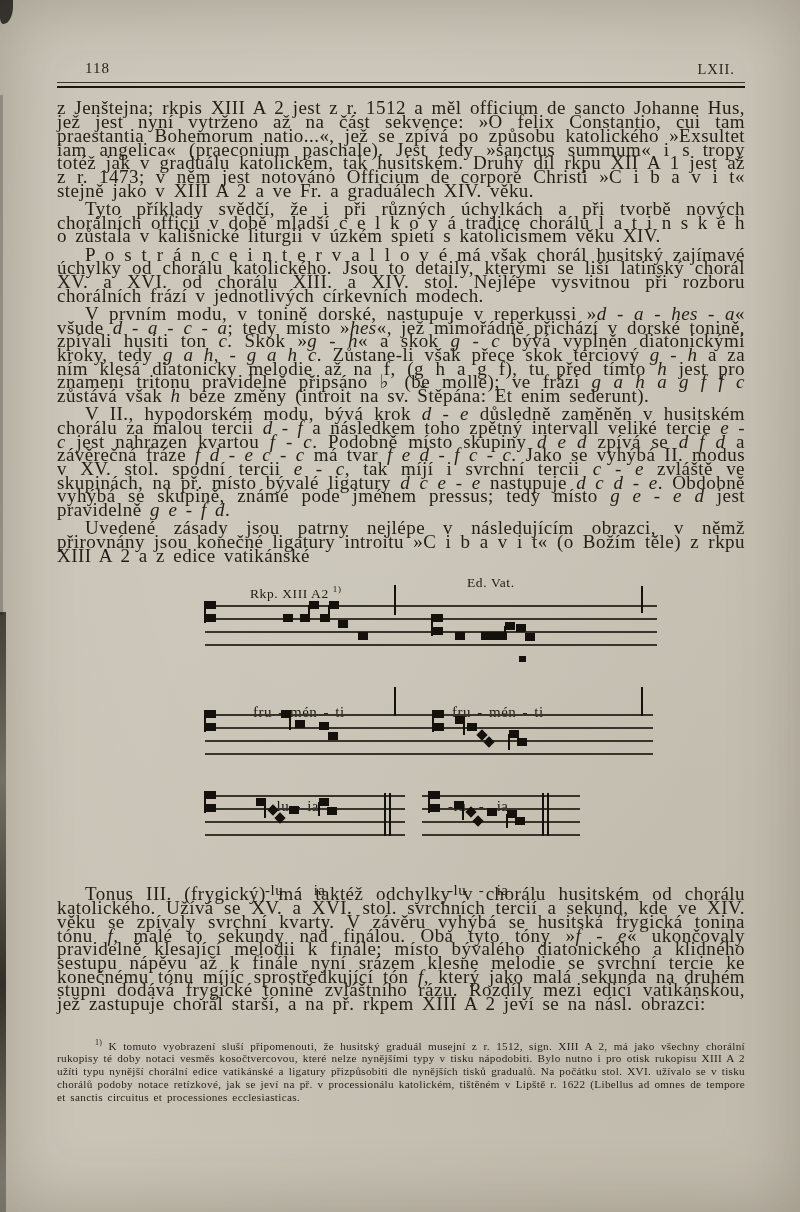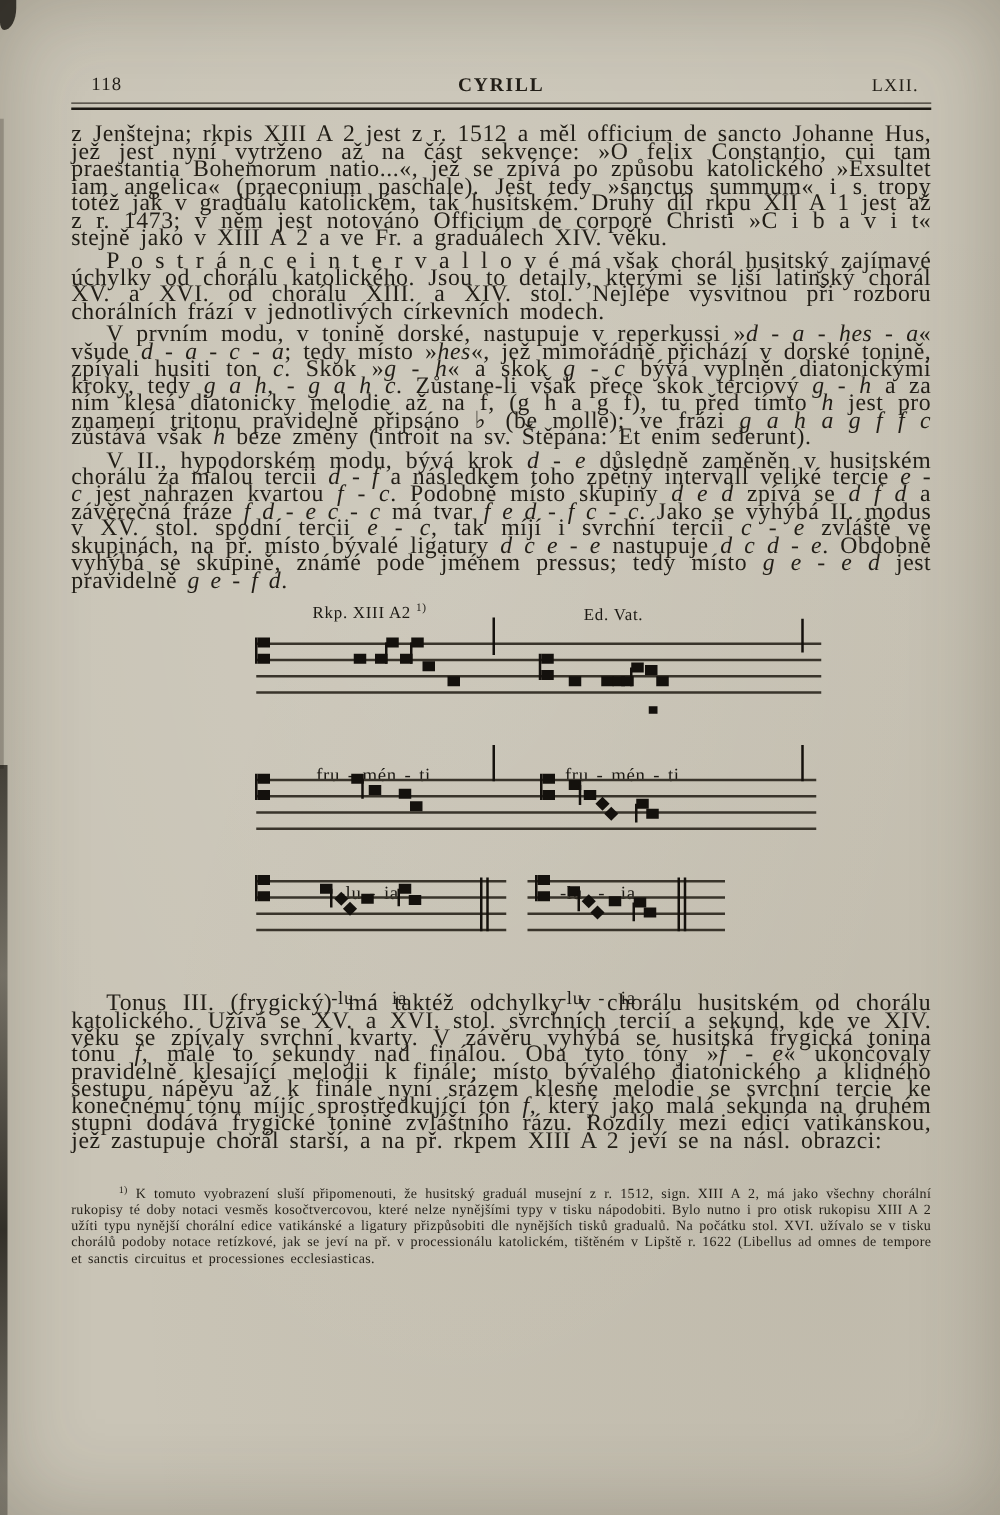--- a/index.html
+++ b/index.html
@@ -9,21 +9,21 @@
       radial-gradient(ellipse at 45% 35%, rgba(255,255,255,.10), transparent 65%),
       radial-gradient(ellipse at 85% 85%, rgba(90,78,55,.08), transparent 60%),
       #c9c4b6;
     box-shadow: inset 0 0 70px rgba(55,46,30,.28);
     font-family:"Liberation Serif","DejaVu Serif",serif;
     color:#221e17;
   }
   .content{position:absolute;left:57px;top:0;width:688px;}
   
   .hdr{position:relative;margin-top:60px;height:21px;}
-  .hdr .pn{position:absolute;left:16px;top:0;font-size:15px;letter-spacing:1px;}
+  .hdr .pn{position:absolute;left:28px;top:0;font-size:15px;letter-spacing:1px;}
   .hdr .jt{position:absolute;left:0;right:0;top:0;text-align:center;font-weight:bold;font-size:15.5px;letter-spacing:1.5px;}
   .hdr .vol{position:absolute;right:10px;top:1px;font-size:14.5px;letter-spacing:1px;}
   .rule-thin{height:1.2px;background:#211d16;margin-top:1px;opacity:.85;}
   .rule-main{height:2.8px;background:#1b1813;margin-top:2.5px;}
   
   .paras{margin-top:13px;}
   .para{
     margin:4.5px 0 0 0;text-align:justify;
     font-size:19px;line-height:13.7px;
     letter-spacing:.45px;word-spacing:3.2px;
@@ -51,35 +51,36 @@
   .edge-streak-high{position:absolute;left:0;top:95px;width:2.5px;height:520px;background:rgba(18,15,10,.22);}
 </style>
 </head>
 <body>
 
 <div class="page">
   <div class="content">
 
     <div class="hdr">
       <span class="pn">118</span>
-      <span class="jt">CYRILL</span>
       <span class="vol">LXII.</span>
     </div>
     <div class="rule-thin"></div>
     <div class="rule-main"></div>
 
     <div class="paras" id="paras-top">
         <p class="para"><span>z Jenštejna; rkpis XIII A 2 jest z r. 1512 a měl officium de sancto Johanne Hus, jež jest nyní vytrženo až na část sekvence: »O felix Constantio, cui tam praestantia Bohemorum natio...«, jež se zpívá po způsobu katolického »Exsultet iam angelica« (praeconium paschale). Jest tedy »sanctus summum« i s tropy totéž jak v graduálu katolickém, tak husitském. Druhý díl rkpu XII A 1 jest až z r. 1473; v něm jest notováno Officium de corpore Christi »C i b a v i t« stejně jako v XIII A 2 a ve Fr. a graduálech XIV. věku.</span></p>
+        <p class="para ind"><span>Tyto příklady svědčí, že i při různých úchylkách a při tvorbě nových chorálních officií v době mladší c e l k o v á tradice chorálu l a t i n s k é h o zůstala v kališnické liturgii v úzkém spietí s katolicismem věku XIV.</span></p>
         <p class="para ind"><span>P o  s t r á n c e  i n t e r v a l l o v é má však chorál husitský zajímavé úchylky od chorálu katolického. Jsou to detaily, kterými se liší latinský chorál XV. a XVI. od chorálu XIII. a XIV. stol. Nejlépe vysvitnou při rozboru chorálních frází v jednotlivých církevních modech.</span></p>
         <p class="para ind"><span>V prvním modu, v tonině dorské, nastupuje v reperkussi »</span><i>d - a - hes - a</i><span>« všude </span><i>d - a - c - a</i><span>; tedy místo »</span><i>hes</i><span>«, jež mimořádně přichází v dorské tonině, zpívali husiti ton </span><i>c</i><span>. Skok »</span><i>g - h</i><span>« a skok </span><i>g - c</i><span> bývá vyplněn diatonickými kroky, tedy </span><i>g a h</i><span>, - </span><i>g a h c</i><span>. Zůstane-li však přece skok terciový </span><i>g - h</i><span> a za ním klesá diatonicky melodie až na f, (g h a g f), tu před tímto </span><i>h</i><span> jest pro znamení tritonu pravidelně připsáno ♭ (be molle); ve frázi </span><i>g a h a g f f c</i><span> zůstává však </span><i>h</i><span> beze změny (introit na sv. Štěpána: Et enim sederunt).</span></p>
         <p class="para ind"><span>V II., hypodorském modu, bývá krok </span><i>d - e</i><span> důsledně zaměněn v husitském chorálu za malou tercii </span><i>d - f</i><span> a následkem toho zpětný intervall veliké tercie </span><i>e - c</i><span> jest nahrazen kvartou </span><i>f - c</i><span>. Podobně místo skupiny </span><i>d e d</i><span> zpívá se </span><i>d f d</i><span> a závěrečná fráze </span><i>f d - e c - c</i><span> má tvar </span><i>f e d - f c - c</i><span>. Jako se vyhýbá II. modus v XV. stol. spodní tercii </span><i>e - c</i><span>, tak míjí i svrchní tercii </span><i>c - e</i><span> zvláště ve skupinách, na př. místo bývalé ligatury </span><i>d c e - e</i><span> nastupuje </span><i>d c d - e</i><span>. Obdobně vyhýbá se skupině, známé pode jménem pressus; tedy místo </span><i>g e - e d</i><span> jest pravidelně </span><i>g e - f d</i><span>.</span></p>
+        <p class="para ind"><span>Uvedené zásady jsou patrny nejlépe v následujícím obrazci, v němž přirovnány jsou konečné ligatury introitu »C i b a v i t« (o Božím těle) z rkpu XIII A 2 a z edice vatikánské</span></p>
       </div>
 
     <div class="figure" id="figure">
-      <div class="mlabel" style="left:193px;top:0;"><span>Rkp. XIII A2 </span><sup>1)</sup></div>
+      <div class="mlabel" style="left:193px;top:12px;"><span>Rkp. XIII A2 </span><sup>1)</sup></div>
       <div class="mlabel" style="left:410px;top:3px;">Ed. Vat.</div>
     <div class="g staff-line" style="left: 148px; top: 33px; width: 452px; height: 1.5px;"></div>
         <div class="g staff-line" style="left: 148px; top: 46px; width: 452px; height: 1.5px;"></div>
         <div class="g staff-line" style="left: 148px; top: 59px; width: 452px; height: 1.5px;"></div>
         <div class="g staff-line" style="left: 148px; top: 72px; width: 452px; height: 1.5px;"></div>
         <div class="g stem-line" style="left: 147px; top: 28.84px; width: 1.8px; height: 21.32px;"></div>
         <div class="g note-square" style="left: 149px; top: 29px; width: 10px; height: 8px;"></div>
         <div class="g note-square" style="left: 149px; top: 42px; width: 10px; height: 8px;"></div>
         <div class="g note-square" style="left: 226px; top: 42px; width: 10px; height: 8px;"></div>
         <div class="g stem-line" style="left: 251px; top: 33px; width: 1.8px; height: 16.9px;"></div>

